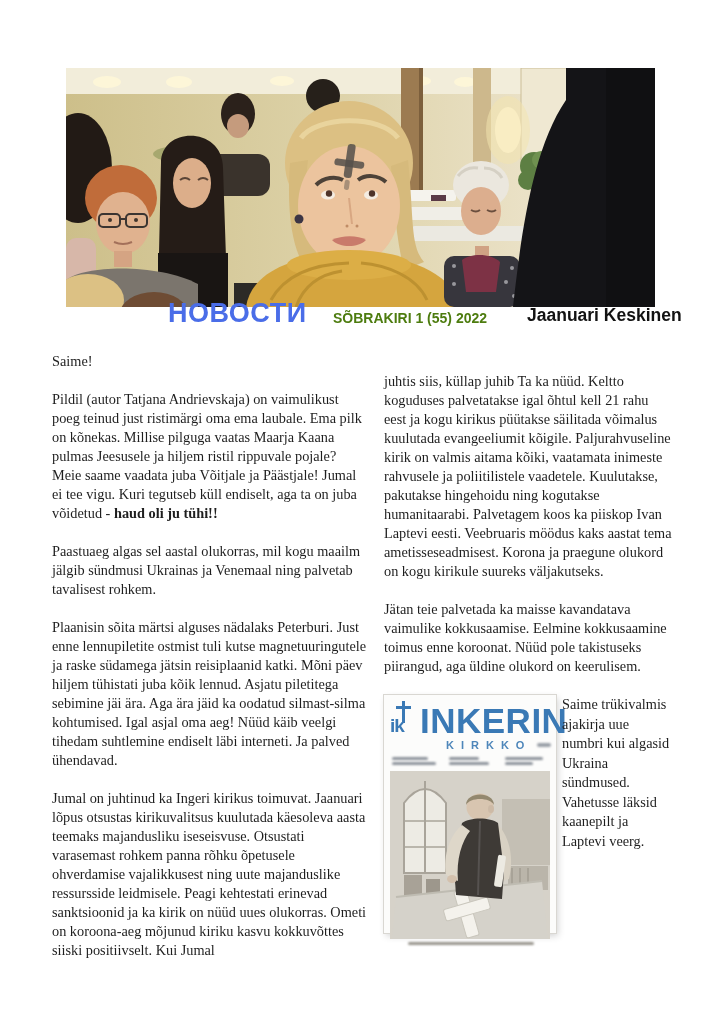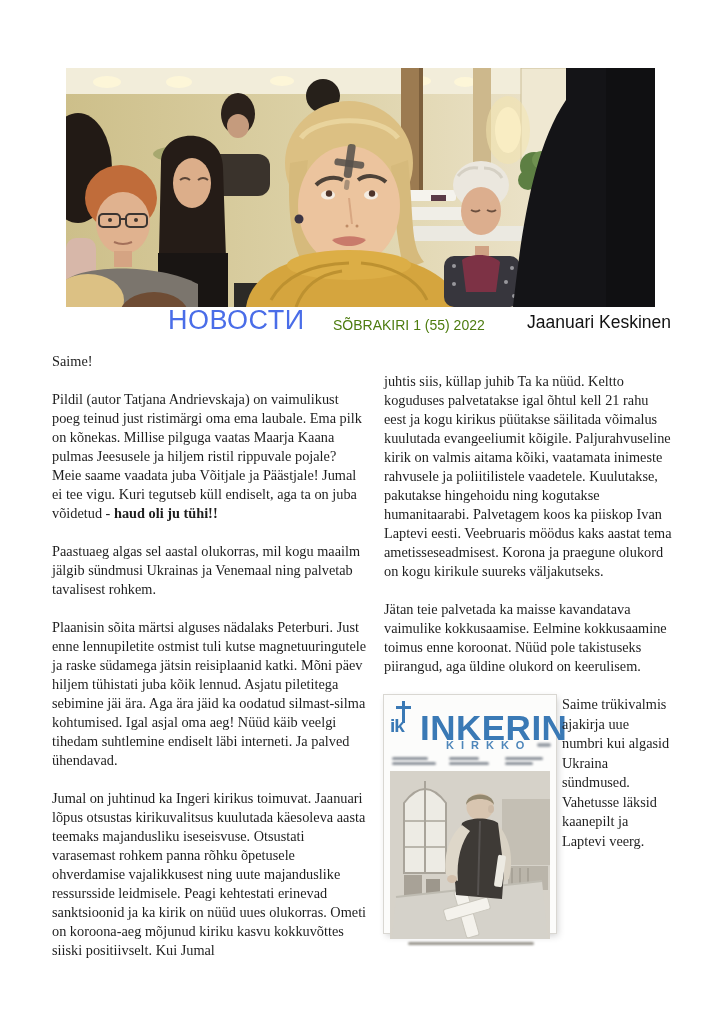--- a/index.html
+++ b/index.html
@@ -13,22 +13,22 @@
     overflow:hidden;
   }
   
   .hero{
     position:absolute;left:66px;top:68px;width:589px;height:239px;
     overflow:hidden;background:#d8cc9c;
   }
   .hero svg{display:block;width:100%;height:100%;}
   
   .masthead{
-    position:absolute;left:66px;top:307px;width:589px;height:30px;
-    font-family:"Liberation Sans","DejaVu Sans",sans-serif;font-weight:400;
+    position:absolute;left:66px;top:300px;width:589px;height:30px;
+    font-family:"Liberation Sans","DejaVu Sans",sans-serif;font-weight:700;
   }
   .masthead .ru{
     position:absolute;left:102px;bottom:1px;
     font-size:27px;letter-spacing:.5px;color:#4a6de8;white-space:nowrap;
   }
   .masthead .issue{
     position:absolute;left:267px;bottom:4px;
     font-size:14px;color:#4d7c0f;white-space:nowrap;
   }
   .masthead .author{
@@ -47,21 +47,21 @@
   .greeting{margin-bottom:19px;}
   
   .mag-row{display:flex;margin-top:11px;}
   .cover{
     width:172px;height:238px;flex:none;
     background:#fcfcfb;
     box-shadow:0 0 0 1px #d9d7d2, 2px 3px 7px rgba(0,0,0,.18);
     padding:6px 5px 4px 6px;box-sizing:border-box;
     font-family:"Liberation Sans","DejaVu Sans",sans-serif;
   }
-  .cover-head{display:flex;align-items:flex-end;}
+  .cover-head{display:flex;align-items:center;}
   .ik-logo{flex:none;width:26px;height:40px;position:relative;}
   .ik-logo .cross-v{position:absolute;left:12px;top:0;width:3px;height:22px;background:#3a79b5;}
   .ik-logo .cross-h{position:absolute;left:6px;top:5px;width:15px;height:3px;background:#3a79b5;}
   .ik-logo .ik-txt{position:absolute;left:0;top:14px;font-size:19px;font-weight:700;color:#3a79b5;letter-spacing:-1px;}
   .cover-title{
     margin-left:4px;
     font-size:35px;font-weight:800;color:#3a79b5;letter-spacing:.5px;line-height:26px;
   }
   .cover-sub-row{display:flex;align-items:center;margin:-2px 0 0 56px;}
   .cover-sub{font-size:11px;font-weight:600;color:#4e86ba;letter-spacing:7px;}

